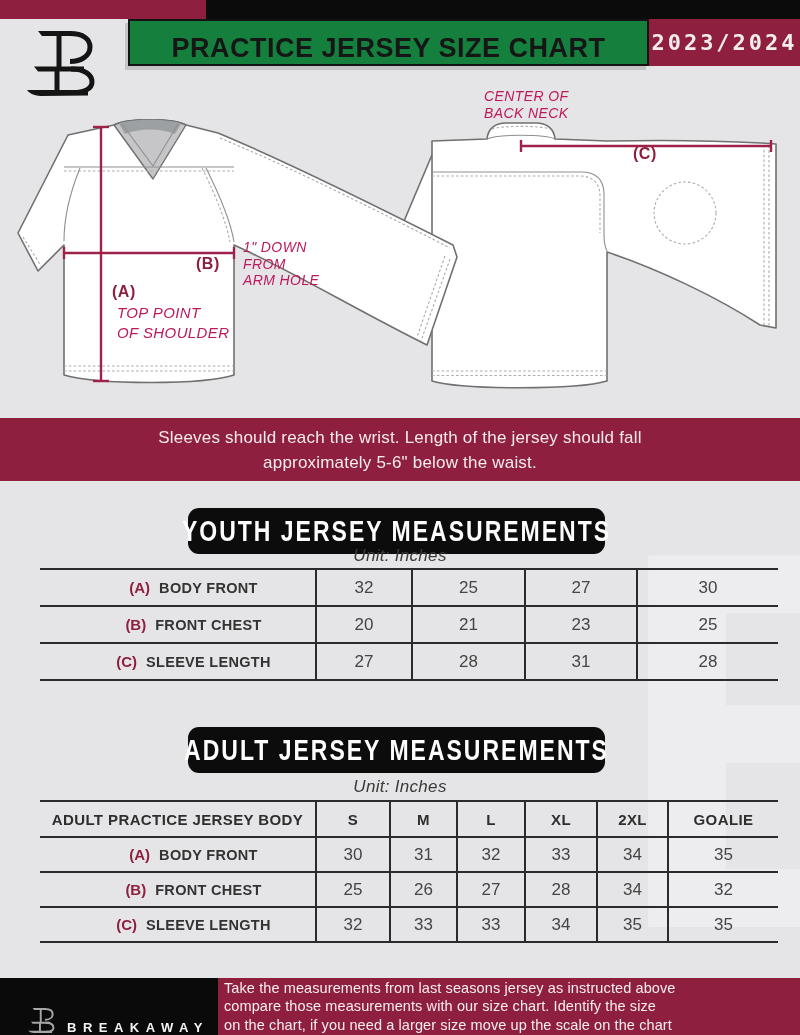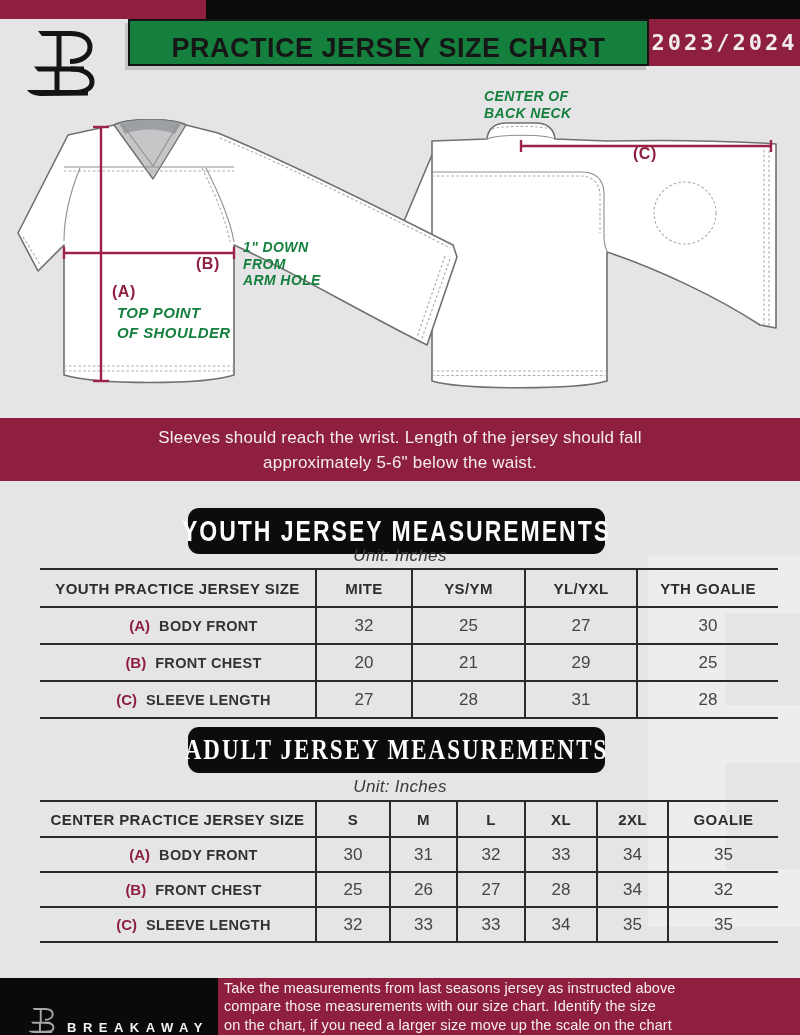--- a/index.html
+++ b/index.html
@@ -16,22 +16,22 @@
   .title-box span { font-size:27px; font-weight:bold; letter-spacing:0.5px; color:#161616; white-space:nowrap; }
   .year-box { position:absolute; left:649px; top:19px; width:151px; height:47px; background:#8E1F3F;
               display:flex; align-items:center; justify-content:center; }
   .year-box span { font-family:"DejaVu Sans Mono", monospace; font-weight:bold; font-size:22px;
                    letter-spacing:3px; color:#f3ecee; white-space:nowrap; }
   .logo-main { position:absolute; left:26px; top:26px; }
 
   
   .svg-abs { position:absolute; }
   .diag-key { position:absolute; font-weight:bold; font-size:16px; color:#8E1F3F; letter-spacing:0.5px; }
-  .diag-cap { position:absolute; font-style:italic; font-size:15px; line-height:20px; color:#15803d;
-              letter-spacing:0.4px; white-space:pre-line;font-weight:bold; }
+  .diag-cap { position:absolute; font-style:italic; font-size:15px; line-height:20px; color:#be185d;
+              letter-spacing:0.4px; white-space:pre-line; }
   .diag-cap.small { font-size:14px; line-height:16.5px; }
 
   
   .banner { position:absolute; left:0; top:418px; width:800px; height:63px; background:#8E1F3F;
             display:flex; align-items:center; justify-content:center; text-align:center; }
   .banner p { color:#f4ebee; font-size:17px; line-height:25px; white-space:pre-line; letter-spacing:0.2px; }
 
   
   .section-pill { position:absolute; left:188px; width:417px; height:46px; background:#0c0c0c; border-radius:11px;
                   display:flex; align-items:center; justify-content:center; }
@@ -176,69 +176,62 @@
 
     <table class="mtable" id="youth-table" style="top:568px;">
       <colgroup>
           <col style="width:276px">
           <col style="width:96px">
           <col style="width:113px">
           <col style="width:112px">
           <col style="width:141px">
         </colgroup>
       <tbody>
-          <tr>
-        <th class="lbl">YOUTH PRACTICE JERSEY SIZE</th>
-        <th>MITE</th>
-        <th>YS/YM</th>
-        <th>YL/YXL</th>
-        <th>YTH GOALIE</th>
-      </tr>
       <tr>
         <td class="lbl"><span class="key">(A)</span><span class="rowlabel">BODY FRONT</span></td>
         <td>32</td>
         <td>25</td>
         <td>27</td>
         <td>30</td>
       </tr>
       <tr>
         <td class="lbl"><span class="key">(B)</span><span class="rowlabel">FRONT CHEST</span></td>
         <td>20</td>
         <td>21</td>
-        <td>29</td>
+        <td>23</td>
         <td>25</td>
       </tr>
       <tr>
         <td class="lbl"><span class="key">(C)</span><span class="rowlabel">SLEEVE LENGTH</span></td>
         <td>27</td>
         <td>28</td>
         <td>31</td>
         <td>28</td>
       </tr>
     </tbody>
       </table>
 
-    <div class="section-pill" style="top:727px;font-family:Liberation Serif, serif;">
+    <div class="section-pill" style="top:727px;">
       <span>ADULT JERSEY MEASUREMENTS</span>
     </div>
     <div class="unit" style="top:777px;">Unit: Inches</div>
 
     <table class="mtable" id="adult-table" style="top:800px;">
       <colgroup>
           <col style="width:276px">
           <col style="width:74px">
           <col style="width:67px">
           <col style="width:68px">
           <col style="width:72px">
           <col style="width:71px">
           <col style="width:110px">
         </colgroup>
       <tbody>
           <tr>
-        <th class="lbl">CENTER PRACTICE JERSEY SIZE</th>
+        <th class="lbl">ADULT PRACTICE JERSEY BODY</th>
         <th>S</th>
         <th>M</th>
         <th>L</th>
         <th>XL</th>
         <th>2XL</th>
         <th>GOALIE</th>
       </tr>
       <tr>
         <td class="lbl"><span class="key">(A)</span><span class="rowlabel">BODY FRONT</span></td>
         <td>30</td>

